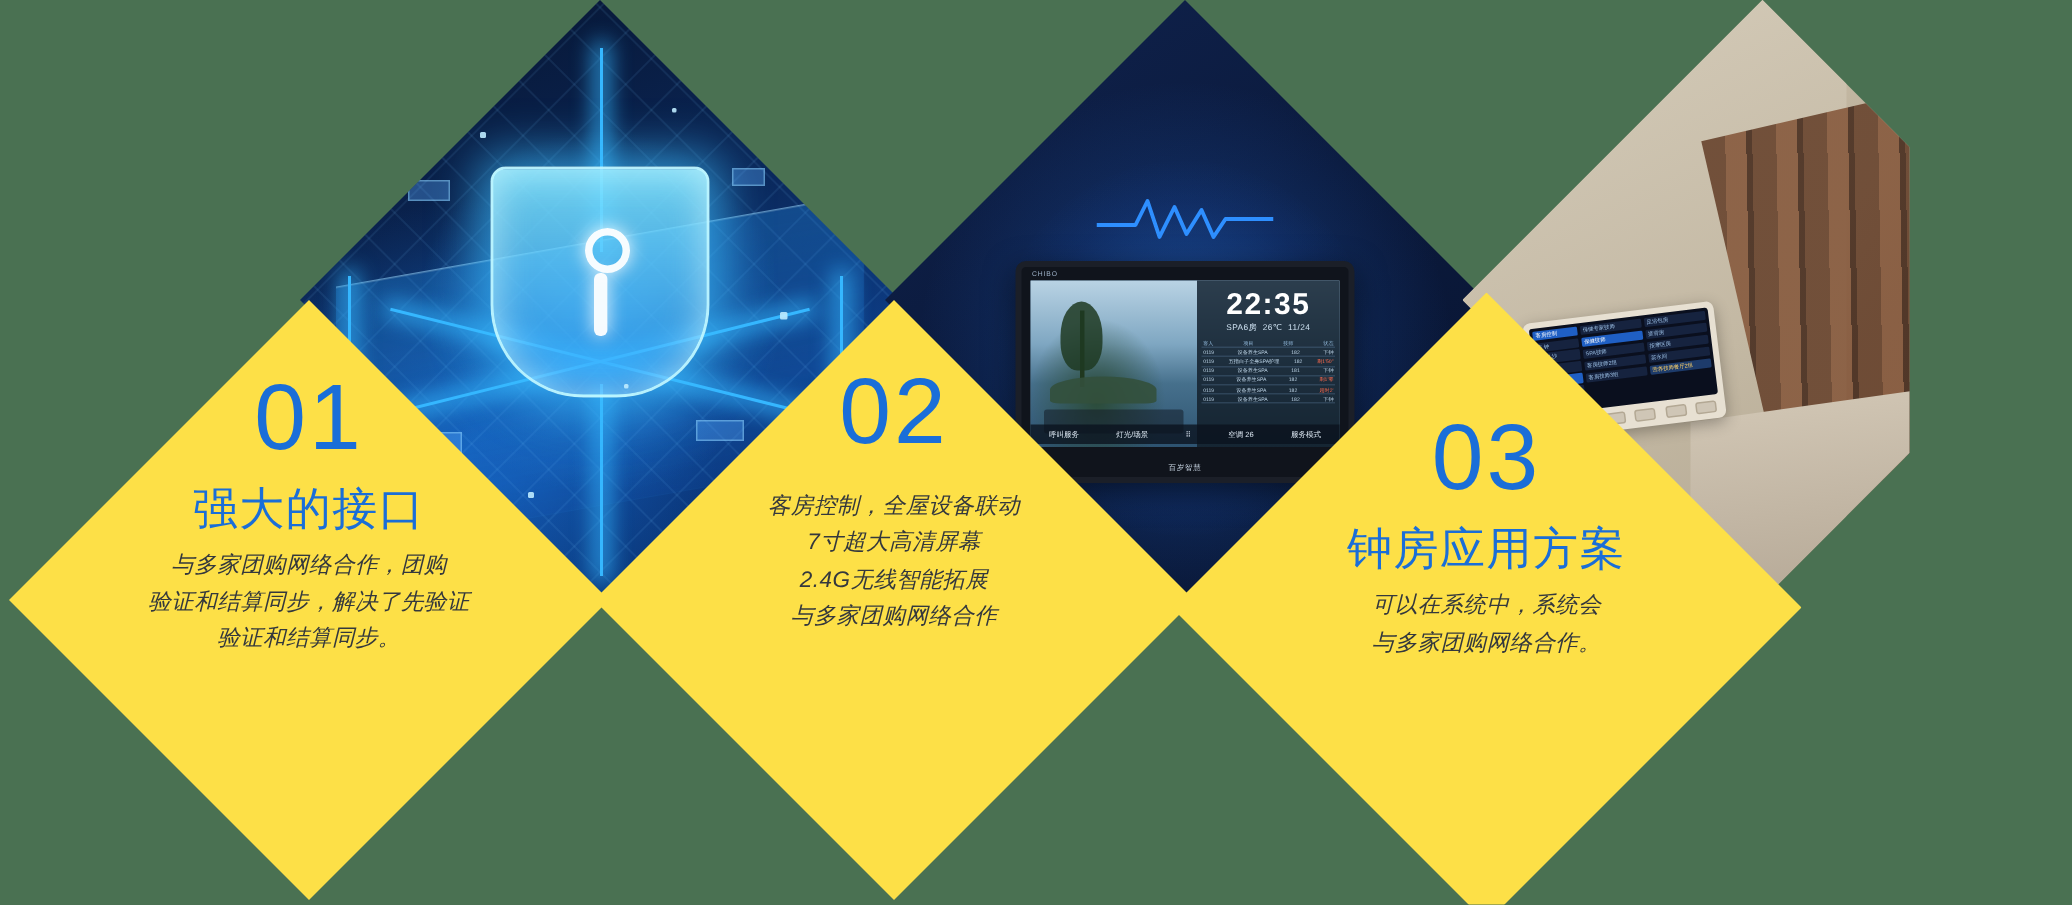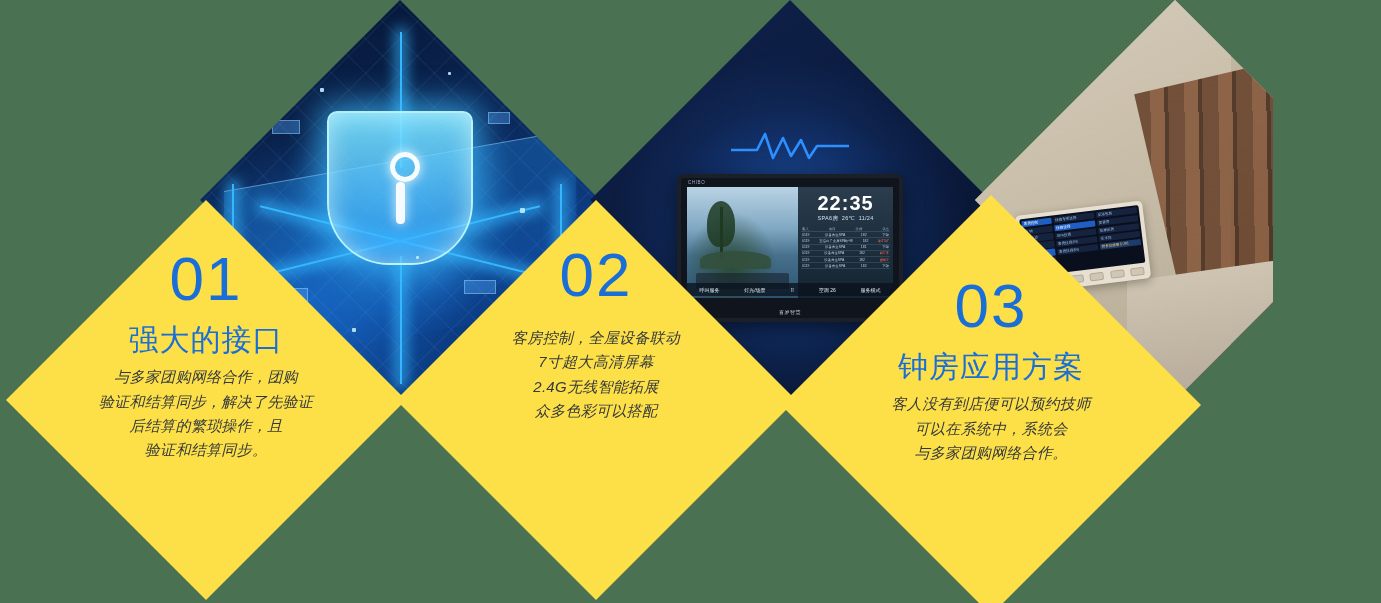--- a/index.html
+++ b/index.html
@@ -419,47 +419,45 @@
 
   <div class="dia dia-text" style="left:6px;top:200px;">
     <div class="inner">
       <div class="num">01</div>
       <div class="headline">
         <div>强大的接口</div>
       </div>
       <div class="desc">
         <div>与多家团购网络合作，团购</div>
         <div>验证和结算同步，解决了先验证</div>
-        <div>后结算的繁琐操作，且</div>
         <div>验证和结算同步。</div>
       </div>
     </div>
   </div>
 
   <div class="dia dia-text" style="left:396px;top:200px;">
     <div class="inner" style="margin-top:44px;">
       <div class="num">02</div>
       <div class="headline">
       </div>
       <div class="desc">
         <div>客房控制，全屋设备联动</div>
         <div>7寸超大高清屏幕</div>
         <div>2.4G无线智能拓展</div>
-        <div>众多色彩可以搭配</div>
+        <div>与多家团购网络合作</div>
       </div>
     </div>
   </div>
 
   <div class="dia dia-text" style="left:781px;top:200px;width:420px;height:420px;top:195px;">
     <div class="inner" style="width:360px;margin-top:80px;">
       <div class="num">03</div>
       <div class="headline">
         <div>钟房应用方案</div>
       </div>
       <div class="desc">
-        <div>客人没有到店便可以预约技师</div>
         <div>可以在系统中，系统会</div>
         <div>与多家团购网络合作。</div>
       </div>
     </div>
   </div>
 
 </div>
 
 </body></html>

